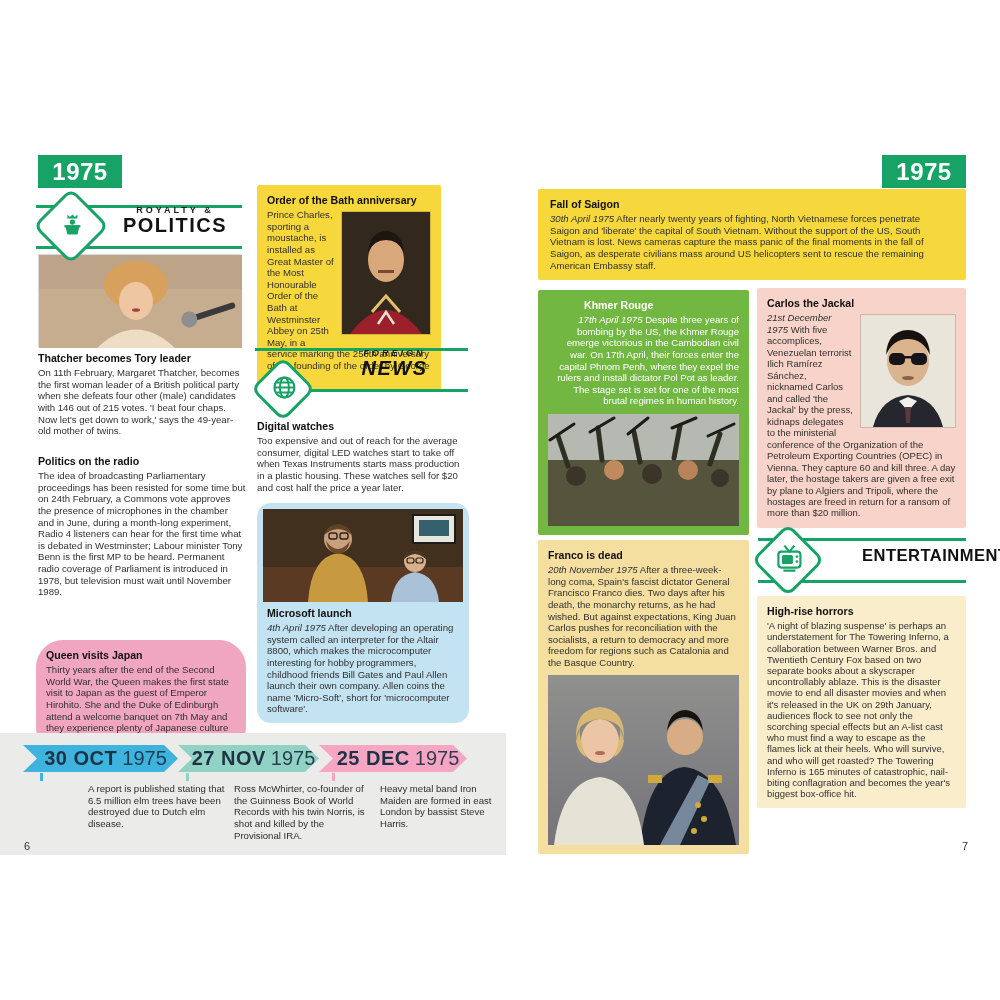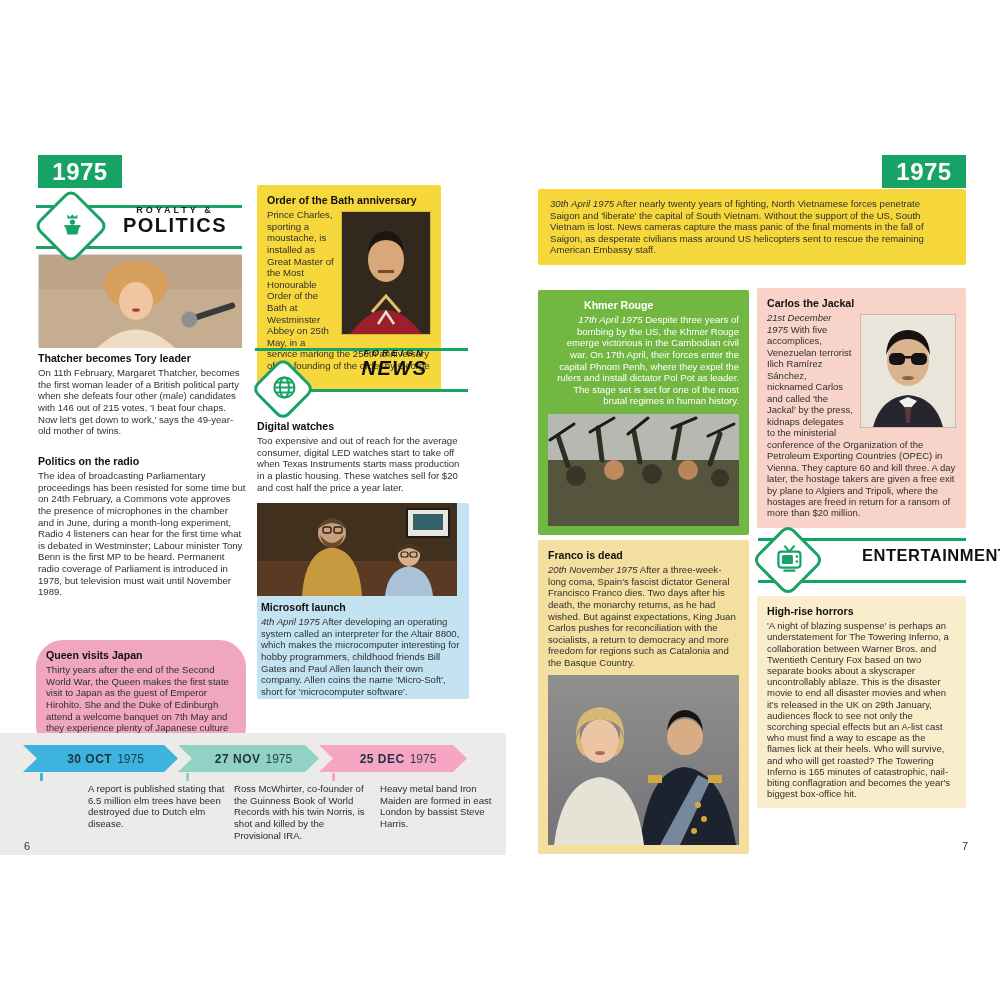--- a/index.html
+++ b/index.html
@@ -38,21 +38,21 @@
   .box { border-radius:2px; padding:9px 10px; overflow:hidden; }
 
   .photo { display:block; }
   .photo-frame { border:1px solid rgba(0,0,0,0.15); }
 
   
   .band { background:#ebebe9; }
   .arrow {
     position:absolute; height:27px; display:flex; align-items:center; justify-content:center;
     clip-path:polygon(0% 0%, calc(100% - 14px) 0%, 100% 50%, calc(100% - 14px) 100%, 0% 100%, 14px 50%);
-    font-size:12px; color:#1d3245; white-space:nowrap; padding-left:10px;
+    font-size:20px; color:#1d3245; white-space:nowrap; padding-left:10px;
   }
   .arrow b { font-weight:800; margin-right:5px; letter-spacing:0.5px; }
   .arrow span { font-weight:400; opacity:0.92; }
   .tick { position:absolute; width:3px; height:8px; top:773px; }
   .tl-desc { position:absolute; top:783px; font-size:9.6px; line-height:1.22; color:#2e2e2e;margin-left:48px; }
   .pagenum { position:absolute; font-size:11px; color:#333; }
 </style>
 </head>
 <body>
 
@@ -148,21 +148,21 @@
         </svg>
       </span>
     </div>
   </div>
 
   <div class="abs" style="left:257px; top:420px; width:212px;">
     <div class="title">Digital watches</div>
     <div class="body">Too expensive and out of reach for the average consumer, digital LED watches start to take off when Texas Instruments starts mass production in a plastic housing. These watches sell for $20 and cost half the price a year later.</div>
   </div>
 
-  <div class="abs" style="left:257px; top:503px; width:212px; background:#c3e3f2; border-radius:2px;">
+  <div class="abs" style="left:257px; top:503px; width:212px; background:#c3e3f2; padding:6px; border-radius:14px;">
     <div>
       <svg class="photo" width="200" height="93" viewBox="0 0 200 93" preserveAspectRatio="none">
         <rect width="200" height="93" fill="#42301f"></rect>
         <rect x="150" y="6" width="42" height="28" fill="#e8e6dd" stroke="#1c1c1c" stroke-width="2"></rect>
         <rect x="156" y="11" width="30" height="16" fill="#35606e"></rect>
         <rect x="0" y="58" width="200" height="35" fill="#5a3a22"></rect>
         <path d="M45 93 Q48 48 75 44 Q102 48 105 93 Z" fill="#c79a3f"></path>
         <circle cx="75" cy="30" r="14" fill="#caa07c"></circle>
         <path d="M63 32 Q75 48 87 32 Q85 44 75 45 Q65 44 63 32 Z" fill="#6b4a2a"></path>
         <path d="M61 26 Q75 14 89 26 Q85 16 75 15 Q65 16 61 26 Z" fill="#5e4326"></path>
@@ -208,20 +208,21 @@
   <div class="tl-desc" style="left:186px; width:136px;">Ross McWhirter, co-founder of the Guinness Book of World Records with his twin Norris, is shot and killed by the Provisional IRA.</div>
   <div class="tl-desc" style="left:332px; width:130px;">Heavy metal band Iron Maiden are formed in east London by bassist Steve Harris.</div>
 
   <div class="pagenum" style="left:24px; top:840px;">6</div>
 
   <div class="abs year-badge" style="left:882px; top:155px;">
     <span>1975</span>
   </div>
 
   <div class="abs box" style="left:538px; top:189px; width:428px; background:#f6d83c; padding:9px 12px;">
+    <div class="title">Fall of Saigon</div>
     <div class="body" style="width:402px;">
       <i>30th April 1975</i>
       <span>After nearly twenty years of fighting, North Vietnamese forces penetrate Saigon and 'liberate' the capital of South Vietnam. Without the support of the US, South Vietnam is lost. News cameras capture the mass panic of the final moments in the fall of Saigon, as desperate civilians mass around US helicopters sent to rescue the remaining American Embassy staff.</span>
     </div>
   </div>
 
   <div class="abs box" style="left:538px; top:290px; width:211px; background:#72b741; color:#ffffff;">
     <div class="title" style="color:#ffffff;margin-left:36px;">Khmer Rouge</div>
     <div class="body" style="color:#ffffff;text-align:right;">
       <i>17th April 1975</i>

